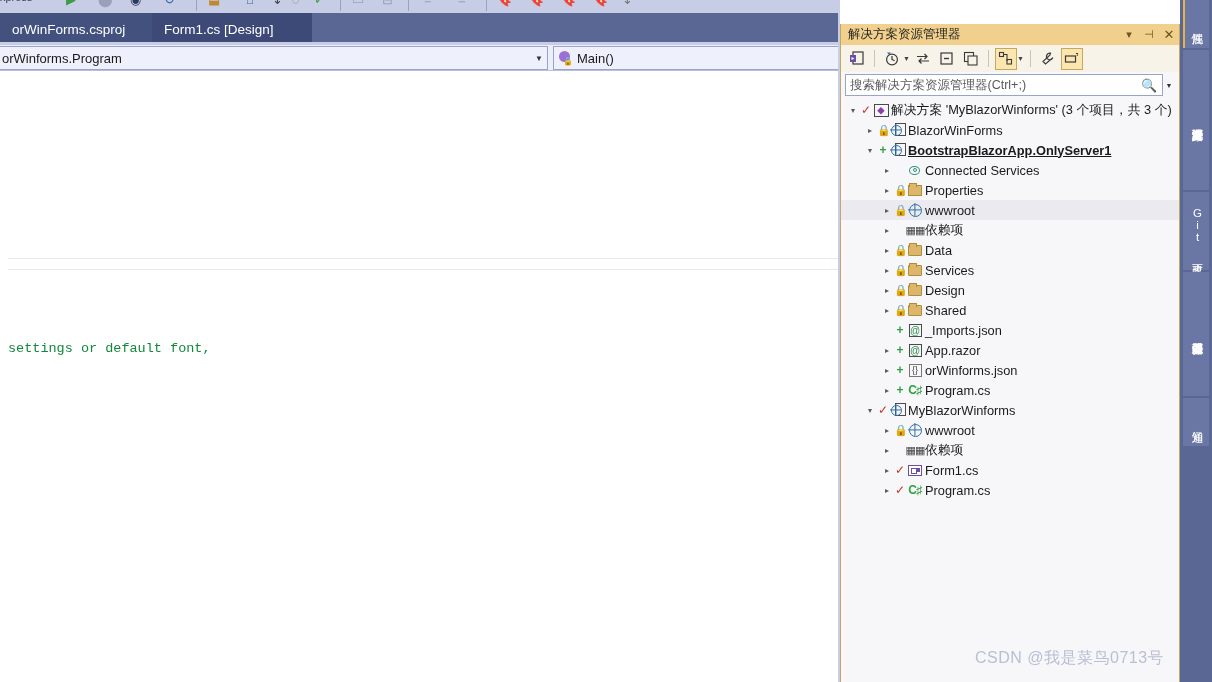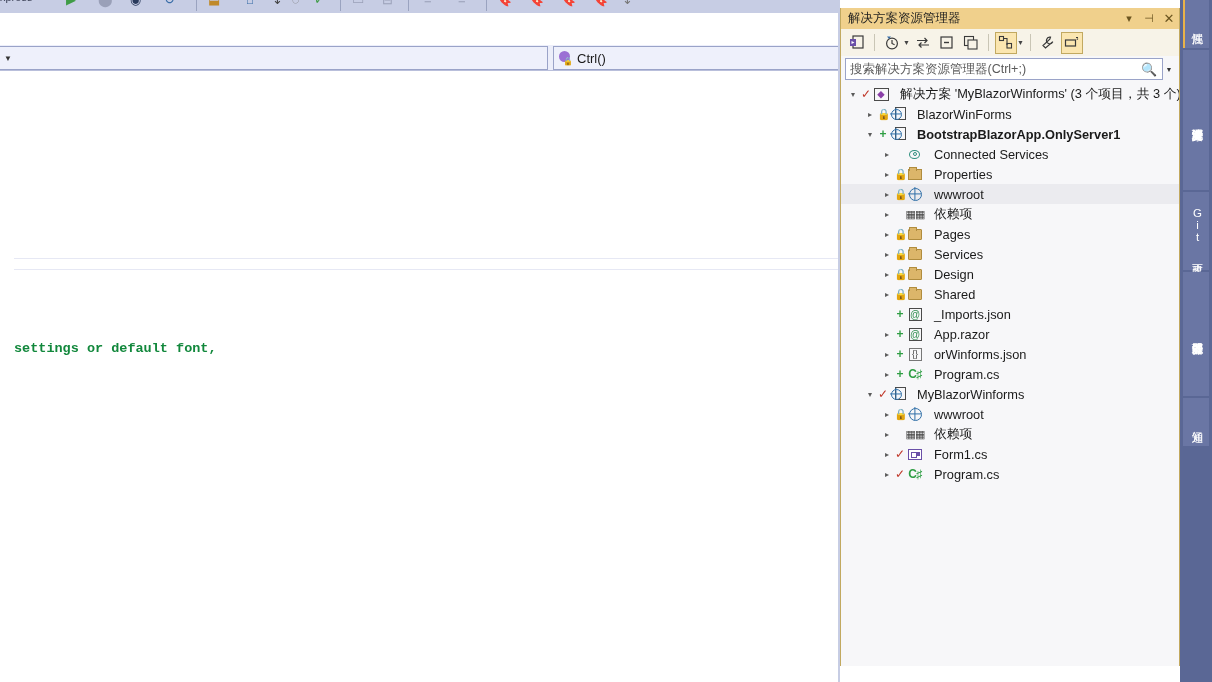--- a/index.html
+++ b/index.html
@@ -85,42 +85,41 @@
     background: #eef0fb;
     border: 1px solid #9aa3c8;
     display: flex; align-items: center; gap: 4px;
     padding-left: 5px;
     cursor: pointer;
   }
   #member-dropdown .mtext { font-size: 13px; color: #1a1a1a; }
 
   
   #code-surface {
-    position: absolute; left: 14px; top: 71px; width: 840px; height: 611px;
+    position: absolute; left: 8px; top: 71px; width: 840px; height: 611px;
     background: #ffffff;
-    font-weight: bold;
   }
   .code-divider {
     position: absolute; left: 0; width: 840px; height: 1px; background: #e6e8f4;
   }
   #code-text {
     position: absolute; left: 0; top: 270px;
     font-family: "Liberation Mono", "DejaVu Sans Mono", monospace;
     font-size: 13.5px; color: #12883c; white-space: pre;
   }
 
   
   #panel-splitter {
     position: absolute; left: 838px; top: 13px; width: 2px; height: 669px;
     background: #c7cde4;
   }
 
   
   #solution-explorer {
-    position: absolute; left: 840px; top: 8px;
+    position: absolute; left: 840px; top: 24px;
     width: 340px; height: 658px;
     background: #f7f7f9;
     border: 1px solid #c2a960;
     border-top: none; border-bottom: none;
   }
   #se-titlebar {
     position: absolute; left: 0; top: 0; width: 338px; height: 21px;
     background: #f0d08c;
     display: flex; align-items: center;
     padding-left: 7px;
@@ -190,22 +189,22 @@
   .tree-row .badge {
     width: 12px; text-align: center; font-size: 10px; flex: 0 0 12px;
   }
   .tree-row .badge.lock { color: #3a6ea8; font-size: 11px; }
   .tree-row .badge.plus { color: #2f9e44; font-weight: bold; font-size: 12px; }
   .tree-row .badge.check { color: #c0392b; font-size: 12px; }
   .tree-row .ico {
     width: 18px; flex: 0 0 18px;
     display: flex; align-items: center; justify-content: center;
   }
-  .tree-row .lbl { padding-left: 10px; }
-  .tree-row.bold .lbl { font-weight: bold; }
+  .tree-row .lbl { padding-left: 1px; }
+  .tree-row.bold .lbl { font-weight: bold; text-decoration: underline; }
 
   
   .ic-folder {
     width: 14px; height: 11px; background: #dcb66a;
     border: 1px solid #b08c3e; border-radius: 1px; position: relative;
   }
   .ic-folder::before {
     content: ""; position: absolute; left: 0; top: -3px;
     width: 6px; height: 3px; background: #dcb66a;
     border: 1px solid #b08c3e; border-bottom: none; border-radius: 1px 1px 0 0;
@@ -356,31 +355,42 @@
       <span class="ticon" style="left:424px;color:#9aa0b8;">≡</span>
       <span class="ticon" style="left:458px;color:#9aa0b8;">≡</span>
       <span class="sep" style="left:486px;"></span>
       <span class="ticon" style="left:496px;color:#2a3a5c;">🔖</span>
       <span class="ticon" style="left:528px;color:#9aa0b8;">🔖</span>
       <span class="ticon" style="left:560px;color:#9aa0b8;">🔖</span>
       <span class="ticon" style="left:592px;color:#9aa0b8;">🔖</span>
       <span class="ticon" style="left:622px;color:#777;">⇟</span>
     </div>
 
+    <div id="tab-strip">
+      <div class="tabstrip-bg"></div>
+      <div class="tab" id="tab-csproj">
+        <span>orWinForms.csproj</span>
+      </div>
+      <div class="tab" id="tab-design">
+        <span>Form1.cs [Design]</span>
+      </div>
+      <div class="strip-underline"></div>
+    </div>
 
     <div id="nav-bar">
       <div id="type-dropdown">
+        <span class="dd-text">orWinforms.Program</span>
         <span class="dd-arrow">▼</span>
       </div>
       <div id="member-dropdown">
         <span class="ic-method">
           <span class="cube"></span>
             <span class="lk">🔒</span>
         </span>
-        <span class="mtext">Ctrl()</span>
+        <span class="mtext">Main()</span>
       </div>
     </div>
 
     <div id="code-surface">
       <div class="code-divider" style="top:187px;"></div>
       <div class="code-divider" style="top:198px;"></div>
       <div id="code-text">settings or default font,</div>
     </div>
   </div>
 
@@ -536,21 +546,21 @@
           </span>
           <span class="lbl">依赖项</span>
         </div>
         <div class="tree-row">
           <span style="flex:0 0 39px"></span>
           <span class="expander">▸</span>
           <span class="badge lock">🔒</span>
           <span class="ico">
             <span class="ic-folder"></span>
           </span>
-          <span class="lbl">Pages</span>
+          <span class="lbl">Data</span>
         </div>
         <div class="tree-row">
           <span style="flex:0 0 39px"></span>
           <span class="expander">▸</span>
           <span class="badge lock">🔒</span>
           <span class="ico">
             <span class="ic-folder"></span>
           </span>
           <span class="lbl">Services</span>
         </div>
@@ -660,13 +670,14 @@
   </div>
 
   <div id="vtab-rail">
       <div class="vtab accent" style="top: 0px; height: 48px;">属性</div>
       <div class="vtab" style="top: 50px; height: 140px;">解决方案资源管理器</div>
       <div class="vtab" style="top: 192px; height: 78px;">Git 更改</div>
       <div class="vtab" style="top: 272px; height: 124px;">服务器资源管理器</div>
       <div class="vtab" style="top: 398px; height: 48px;">通知</div>
     </div>
 
+  <div id="watermark">CSDN @我是菜鸟0713号</div>
 </div>
 
 </body></html>

